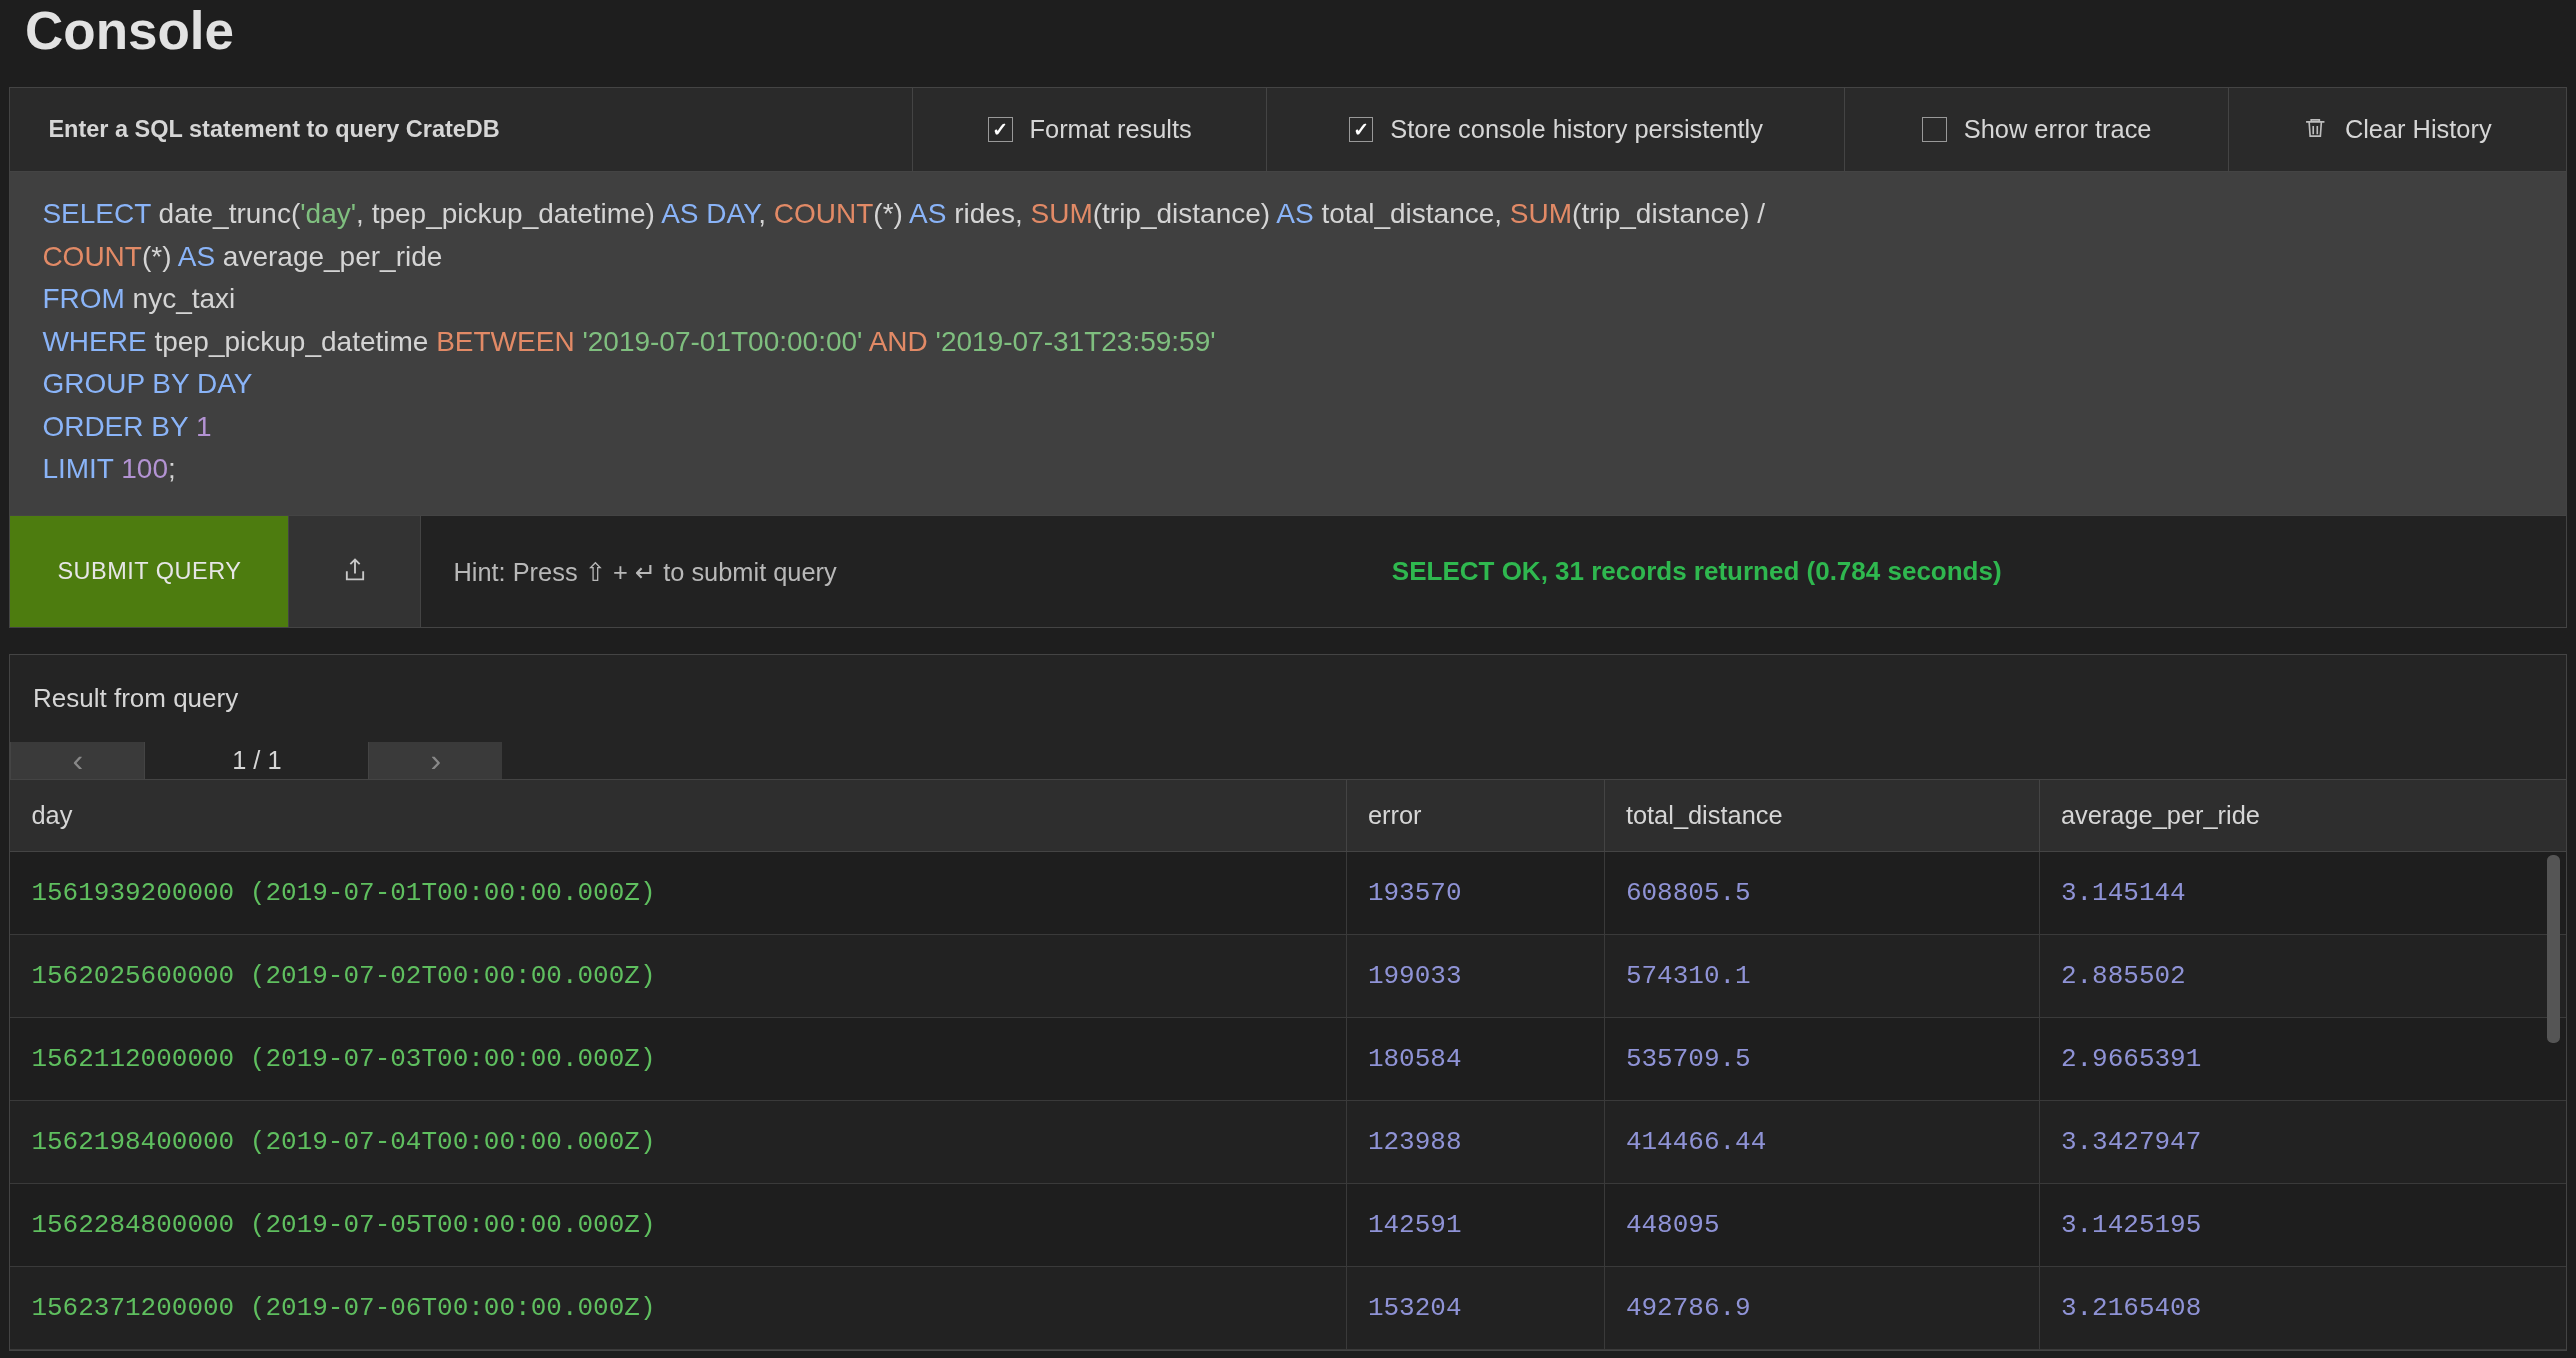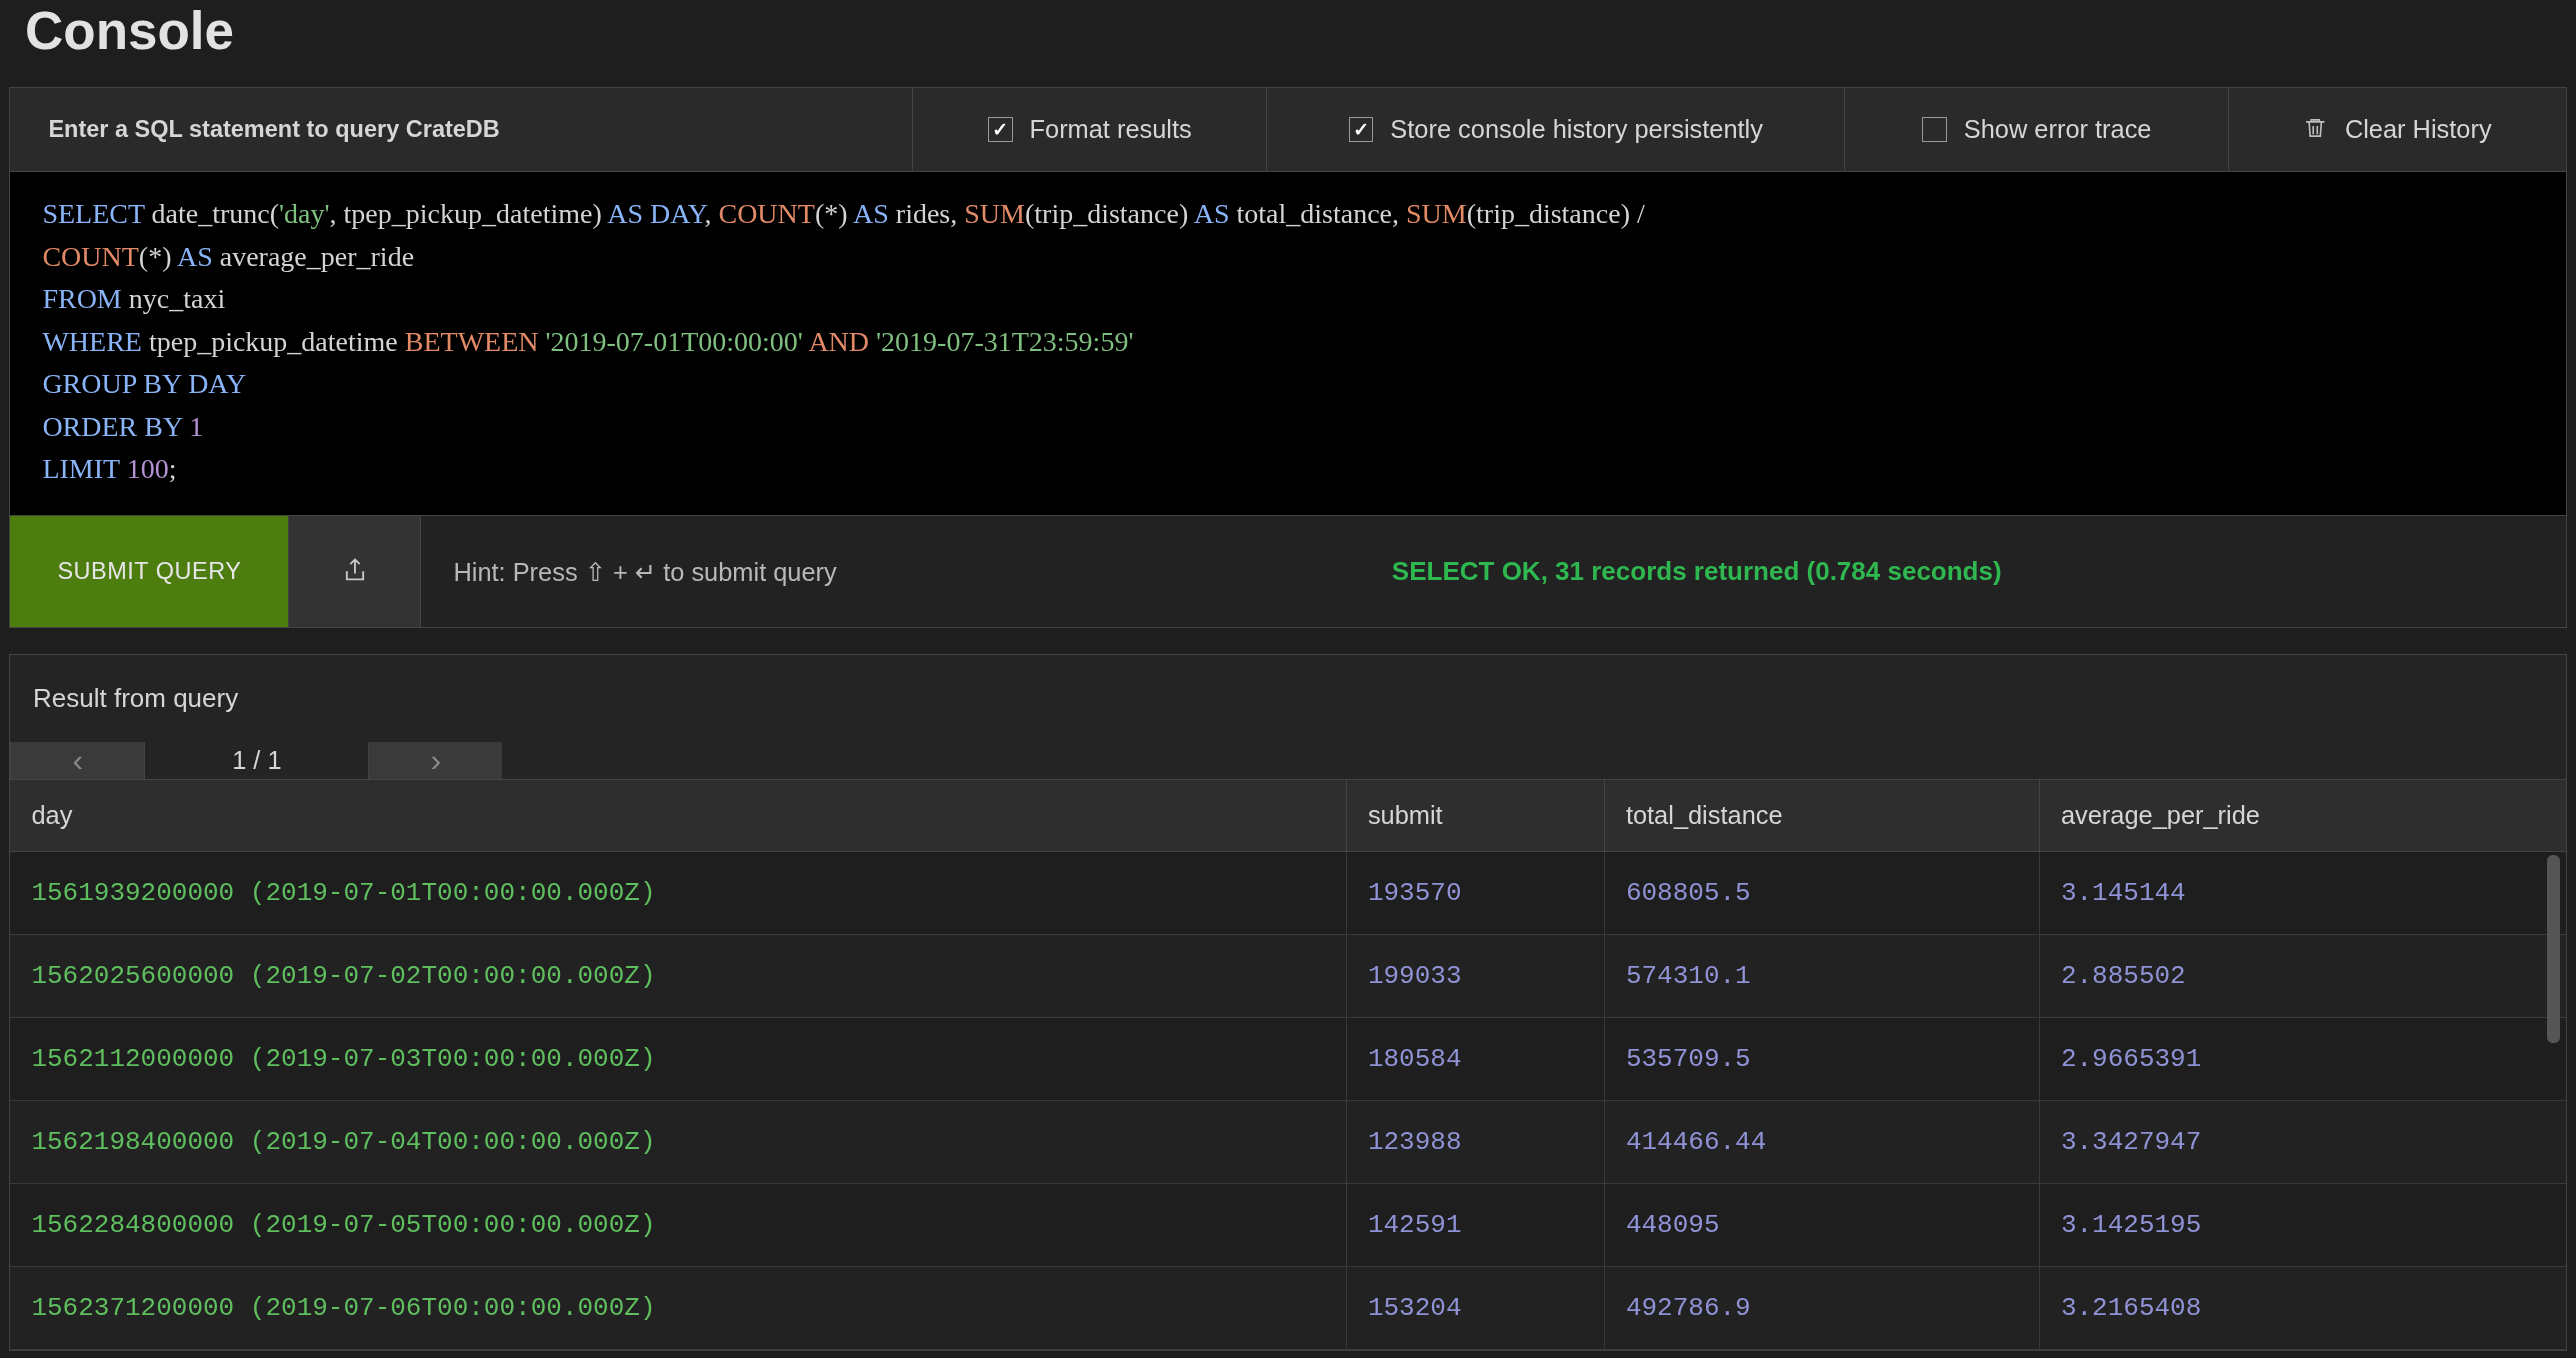--- a/index.html
+++ b/index.html
@@ -74,26 +74,26 @@
   .opt-text {
     font-size: 25.4px;
     color: #d6d6d6;
   }
   .clear-icon svg {
     width: 24.5px;
     height: 28px;
     stroke: #bdbdbd;
   }
   .editor {
-    background: #000000;
+    background: #404040;
     border-left: 0.9px solid #444;
     border-right: 0.9px solid #444;
     border-bottom: 0.9px solid #444;
     padding: 21px 32px 24.5px 32px;
-    font-family: Liberation Serif, serif;
+    font-family: Liberation Sans, sans-serif;
     font-size: 28px;
     line-height: 1.52;
     white-space: pre-wrap;
     color: #d4d4d4;
   }
   .kw { color: #8ab4f8; }
   .str { color: #7fbf7f; }
   .num { color: #b393d3; }
   .fn { color: #e28a66; }
   .ident { color: #d4d4d4; }
@@ -300,21 +300,21 @@
         <span>›</span>
       </div>
     </div>
   </div>
 
   <div class="table-wrap" style="position:relative;">
     <table>
       <thead>
         <tr id="thead-row">
             <th class="col-day">day</th>
-            <th class="col-rides">submit</th>
+            <th class="col-rides">error</th>
             <th class="col-total">total_distance</th>
             <th class="col-avg">average_per_ride</th>
           </tr>
       </thead>
       <tbody id="tbody">
           <tr>
             <td class="cell-day">1561939200000 (2019-07-01T00:00:00.000Z)</td>
             <td class="cell-num">193570</td>
             <td class="cell-num">608805.5</td>
             <td class="cell-num">3.145144</td>

